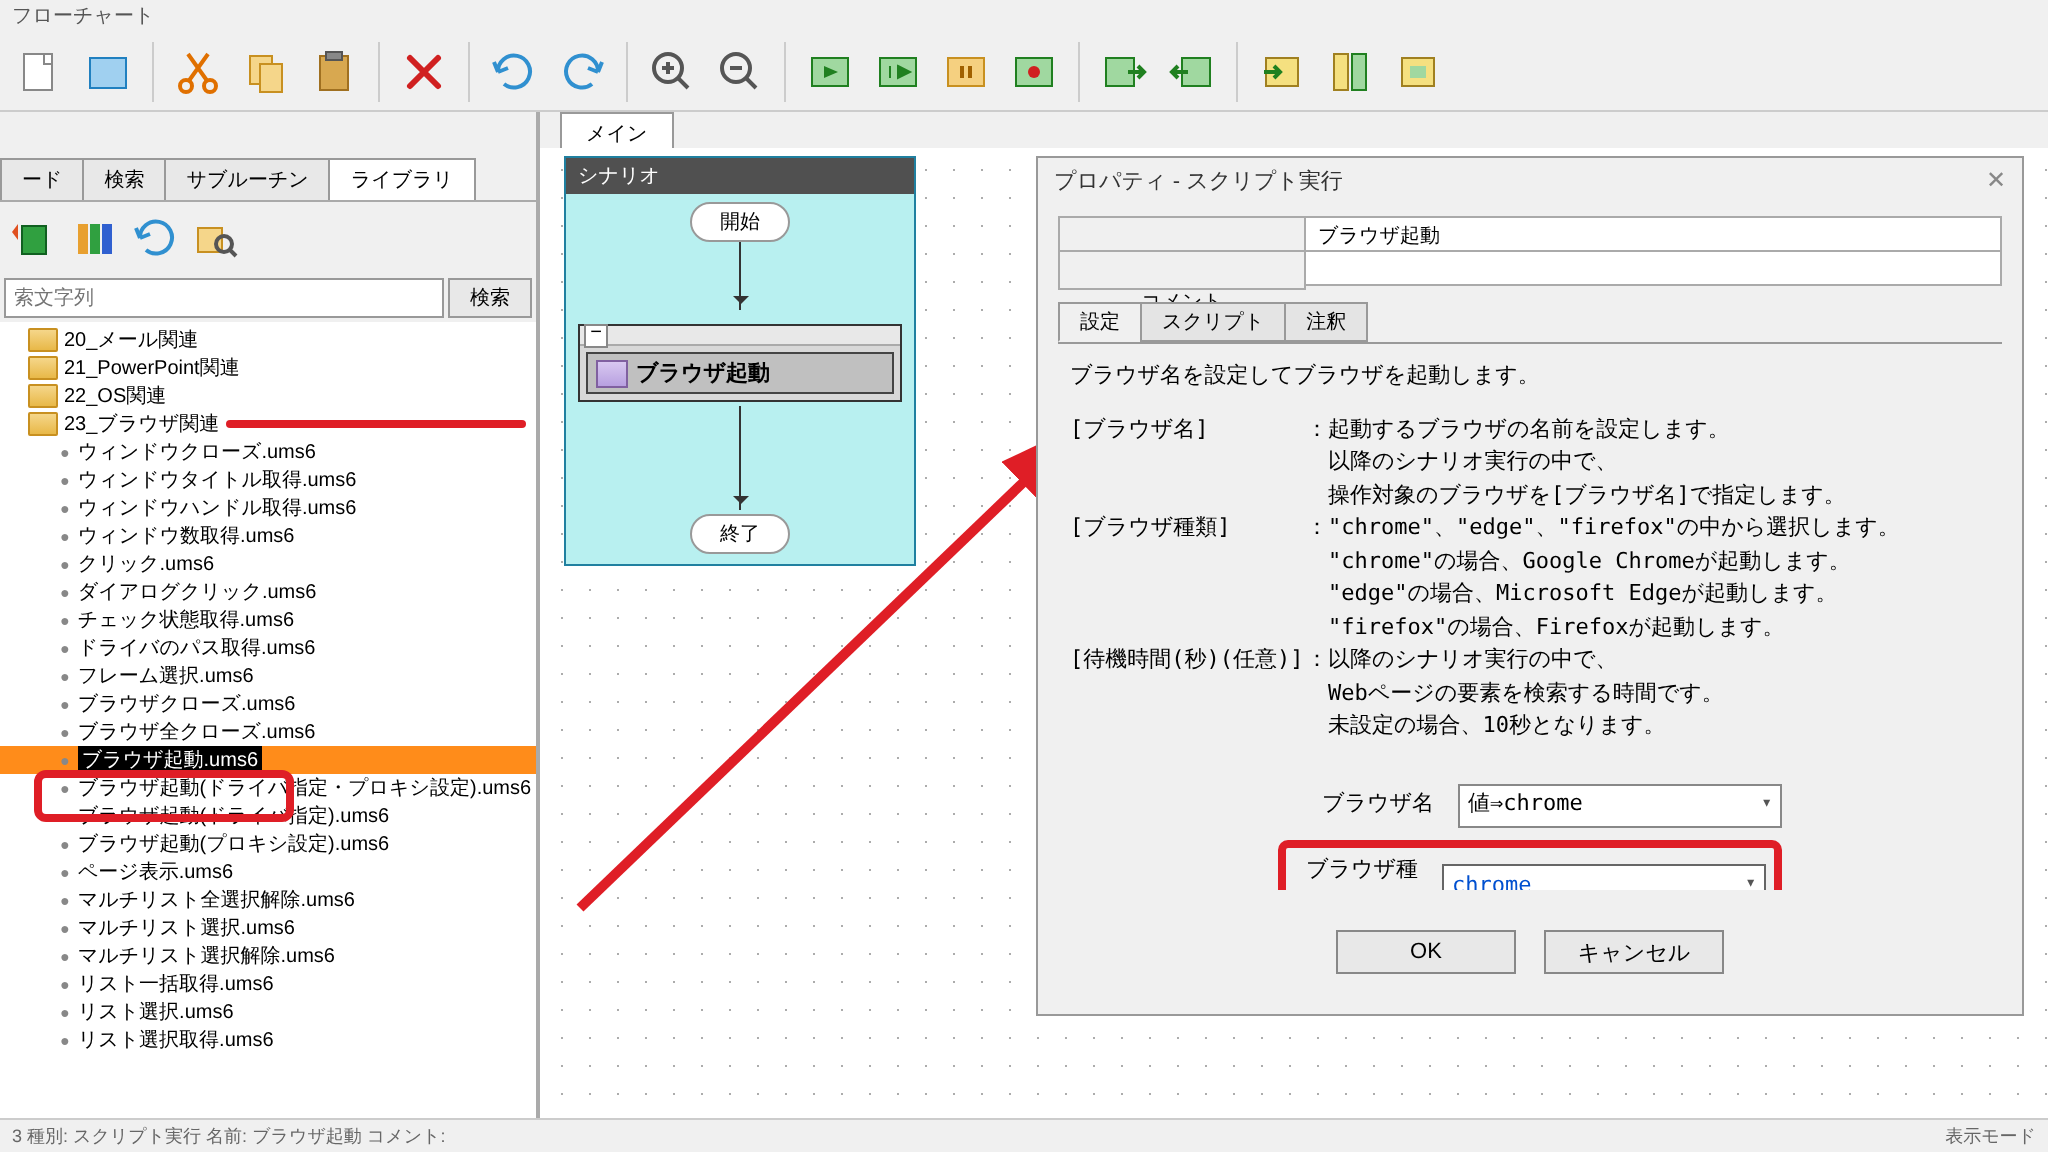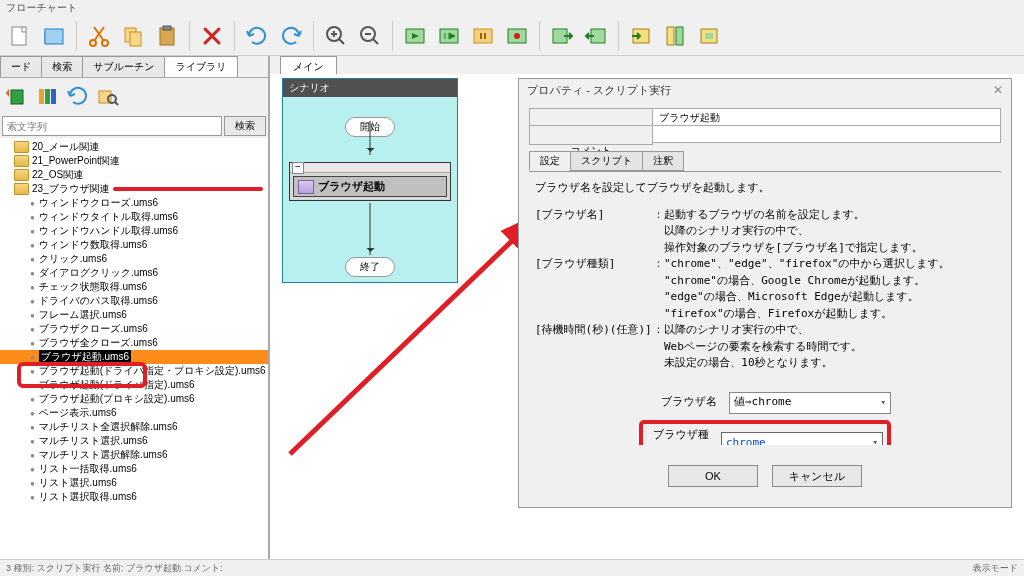--- a/index.html
+++ b/index.html
@@ -8,21 +8,21 @@
 .title-bar { height: 16px; padding: 1px 6px; color: #555; background: #f0f0f0; font-size: 10px; }
 
 .toolbar { height: 40px; background: #f0f0f0; border-bottom: 1px solid #ccc; display: flex; align-items: center; gap: 2px; padding: 2px 4px; }
 .tb-sep { width: 1px; height: 30px; background: #ccc; margin: 0 4px; }
 .tb-btn { width: 32px; height: 32px; display: flex; align-items: center; justify-content: center; cursor: pointer; border-radius: 2px; }
 .tb-btn svg { width: 24px; height: 24px; }
 
 .main-layout { display: flex; height: 503px; position: relative; }
 
 .left-panel { width: 270px; background: #f0f0f0; border-right: 2px solid #aaa; display: flex; flex-direction: column; overflow: hidden; }
-.tabs { display: flex; border-bottom: 1px solid #aaa; background: #f0f0f0; }
+.tabs { display: flex; border-bottom: 1px solid #aaa; background: #f0f0f0; margin-top: 23px; }
 .tab { padding: 3px 10px; background: #e8e8e8; border: 1px solid #999; border-bottom: none; margin-right: -1px; font-size: 10px; cursor: pointer; }
 .tab.active { background: #fff; }
 .sub-toolbar { height: 36px; display: flex; align-items: center; gap: 2px; padding: 2px 4px; }
 .sub-toolbar .tb-btn { width: 28px; height: 28px; }
 .search-row { display: flex; padding: 2px; gap: 2px; }
 .search-input { flex: 1; border: 1px solid #999; padding: 2px 4px; color: #999; font-size: 10px; }
 .search-btn { border: 1px solid #999; padding: 2px 10px; background: #e8e8e8; font-size: 10px; cursor: pointer; }
 
 .tree { flex: 1; background: #fff; overflow-y: auto; overflow-x: hidden; position: relative; padding: 2px 0; }
 .tree-item { display: flex; align-items: center; padding: 0 2px 0 14px; height: 14px; font-size: 10px; cursor: pointer; white-space: nowrap; position: relative; }
@@ -39,21 +39,21 @@
 .right-area { flex: 1; position: relative; overflow: hidden; }
 .main-tab { position: absolute; top: 0; left: 10px; padding: 3px 12px; background: #fff; border: 1px solid #999; border-bottom: none; font-size: 10px; }
 .canvas { position: absolute; top: 18px; left: 0; right: 0; bottom: 0; background: #fff; overflow: hidden; }
 
 .dots { position: absolute; inset: 0; background-image: radial-gradient(#888 0.6px, transparent 0.6px); background-size: 14px 14px; background-position: 270px 18px; opacity: 0.7; pointer-events: none; }
 
 .scenario { position: absolute; top: 4px; left: 12px; width: 176px; height: 205px; background: #b8f0f0; border: 1px solid #2080a0; }
 .scenario-title { background: #505050; color: #fff; padding: 2px 6px; font-size: 10px; }
 .flow { position: relative; height: 188px; }
 .node { position: absolute; left: 50%; transform: translateX(-50%); background: #fff; border: 1px solid #999; border-radius: 12px; padding: 2px 14px; font-size: 10px; }
-.node.start { top: 20px; }
+.node.start { top: 4px; }
 .node.end { top: 160px; }
 .arrow { position: absolute; left: 50%; transform: translateX(-50%); width: 1px; background: #333; }
 .arrow::after { content: ""; position: absolute; bottom: -1px; left: -3px; border: 4px solid transparent; border-top-color: #333; }
 .arrow.a1 { top: 24px; height: 34px; }
 .arrow.a2 { top: 106px; height: 52px; }
 .action-box { position: absolute; top: 65px; left: 6px; right: 6px; background: #d8d8d8; border: 1px solid #333; }
 .action-header { height: 10px; background: #e8e8e8; border-bottom: 1px solid #aaa; display:flex; align-items:center; padding-left:2px; }
 .action-header::before { content: "−"; font-size: 10px; border: 1px solid #888; width: 10px; height: 10px; text-align: center; line-height: 8px; background: #fff; }
 .action-body { background: #c0c0c0; border: 1px solid #444; margin: 3px; padding: 2px 4px; display: flex; align-items: center; gap: 4px; }
 .action-body .icon { width: 16px; height: 14px; background: linear-gradient(#d8c8f0, #b8a0e0); border: 1px solid #8060a0; }

